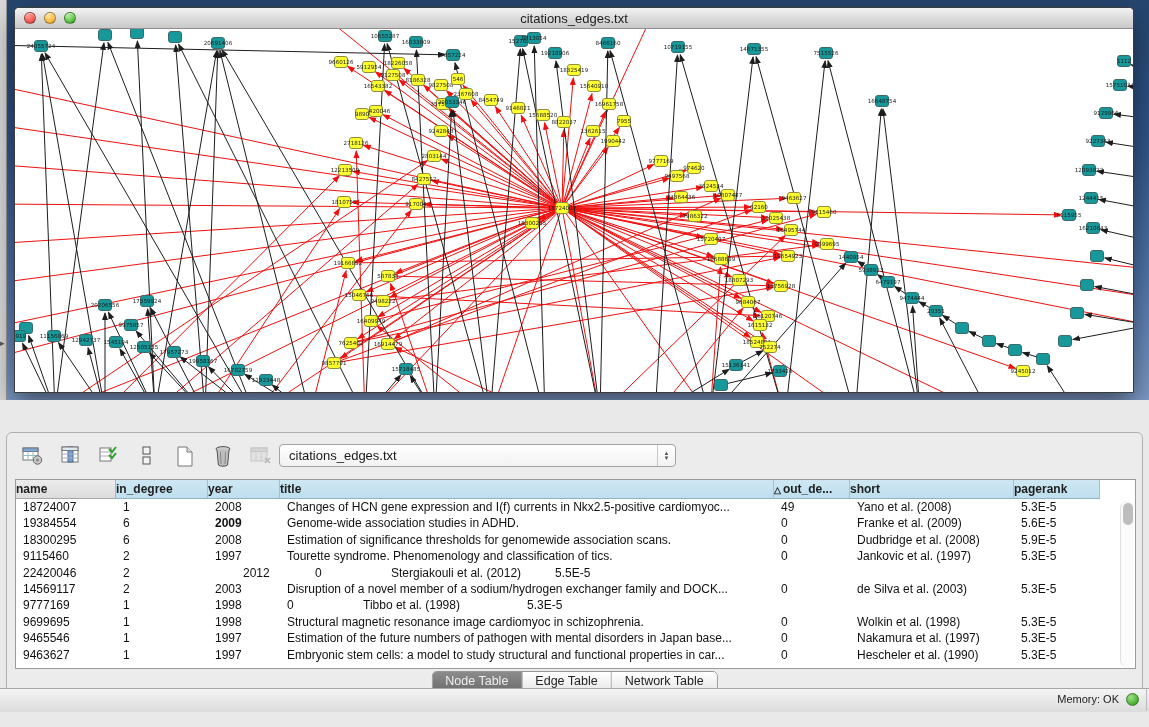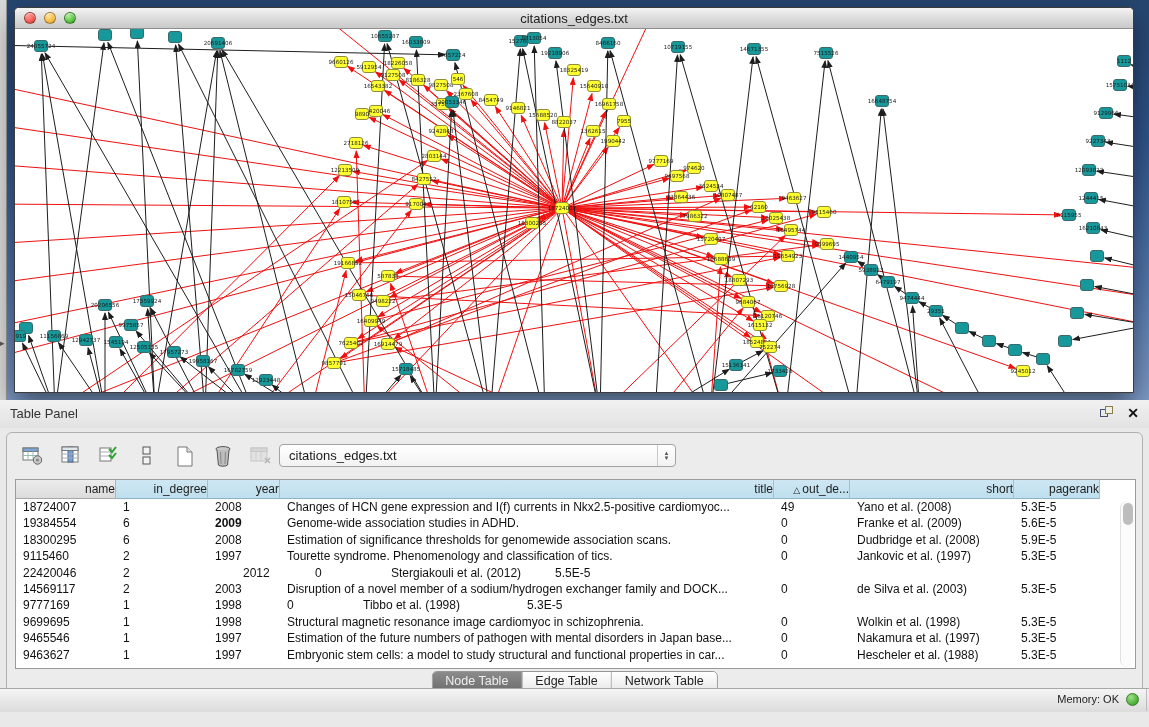--- a/index.html
+++ b/index.html
@@ -60,24 +60,24 @@
     cursor:pointer; }
   #combo .val { flex:1; font-size:13px; color:#1a1a1a; padding-left:9px; }
   #combo .step { width:18px; height:100%; border-left:1px solid #c9c9c9; display:flex;
     flex-direction:column; align-items:center; justify-content:center; color:#555;
     font-size:6px; line-height:5px; }
 
   
   #tablewrap { position:absolute; left:8px; top:46px; width:1121px; height:190px;
     background:#fff; border:1px solid #9b9b9b; overflow:hidden; }
   #thead { display:flex; height:19px; }
-  .th { height:19px; font-size:12px; color:#1d1d1d; text-align:right; line-height:18px;
+  .th { height:19px; font-size:12px; color:#1d1d1d; text-align:left; line-height:18px;
     background:linear-gradient(180deg,#cfe7f3,#bedfee);
     border-right:1px solid #9ec2d3; border-bottom:1px solid #8fb3c4;
-    overflow:hidden; white-space:nowrap; cursor:pointer; flex:none; }
+    overflow:hidden; white-space:nowrap; cursor:pointer; flex:none;font-weight:bold; }
   .th.gray { background:linear-gradient(180deg,#ececec,#dcdcdc); border-right:1px solid #b5b5b5;
     border-bottom:1px solid #a7a7a7; }
   .th .sort { font-size:9px; margin-right:2px; }
   #tbody .tr { display:flex; height:16.4px; line-height:16.4px; background:#fff; cursor:default; }
   #tbody .td { font-size:12px; color:#111; padding-left:7px; overflow:hidden;
     white-space:nowrap; flex:none; }
   #vscroll { position:absolute; right:1px; top:21px; width:14px; height:166px;
     background:#fbfbfb; border-left:1px solid #e0e0e0; border-radius:7px; }
   #vthumb { position:absolute; left:2px; top:2px; width:10px; height:22px;
     background:#bdbdbd; border-radius:6px; }
@@ -773,28 +773,20 @@
             </g>
             <g>
               <rect x="1043.5" y="306.5" width="13" height="11" rx="2.5" fill="#17999b" stroke="#3a6a6a"></rect>
             </g>
           </svg>
       </div>
     </div>
   </div>
 
   <div id="tablePanel">
-    <div id="tp-header">
-      <span id="tp-title">Table Panel</span>
-      <span id="tp-float">
-          <span class="sq1"></span>
-          <span class="sq2"></span>
-        </span>
-      <span id="tp-close">✕</span>
-    </div>
 
     <div id="tp-inner">
       <div id="toolbar">
         <span class="tbtn">
           <svg width="22" height="20">
               <rect x="1" y="2" width="15" height="12" fill="#fff" stroke="#777"></rect>
               <rect x="1" y="2" width="15" height="3.5" fill="#7aa7d8" stroke="#777"></rect>
               <line x1="6" y1="5.5" x2="6" y2="14" stroke="#9bb"></line>
               <line x1="11" y1="5.5" x2="11" y2="14" stroke="#9bb"></line>
               <line x1="1" y1="9.5" x2="16" y2="9.5" stroke="#9bb"></line>
@@ -949,21 +941,21 @@
               <div class="td" style="width: 76px;">0</div>
               <div class="td" style="width: 164px;">Nakamura et al. (1997)</div>
               <div class="td" style="width: 86px;">5.3E-5</div>
             </div>
             <div class="tr">
               <div class="td" style="width: 100px;">9463627</div>
               <div class="td" style="width: 92px;">1</div>
               <div class="td" style="width: 72px;">1997</div>
               <div class="td" style="width: 494px;">Embryonic stem cells: a model to study structural and functional properties in car...</div>
               <div class="td" style="width: 76px;">0</div>
-              <div class="td" style="width: 164px;">Hescheler et al. (1988)</div>
+              <div class="td" style="width: 164px;">Hescheler et al. (1990)</div>
               <div class="td" style="width: 86px;">5.3E-5</div>
             </div>
           </div>
         <div id="vscroll">
           <div id="vthumb"></div>
         </div>
       </div>
 
       <div id="tabs">
           <div class="tab sel">Node Table</div>

